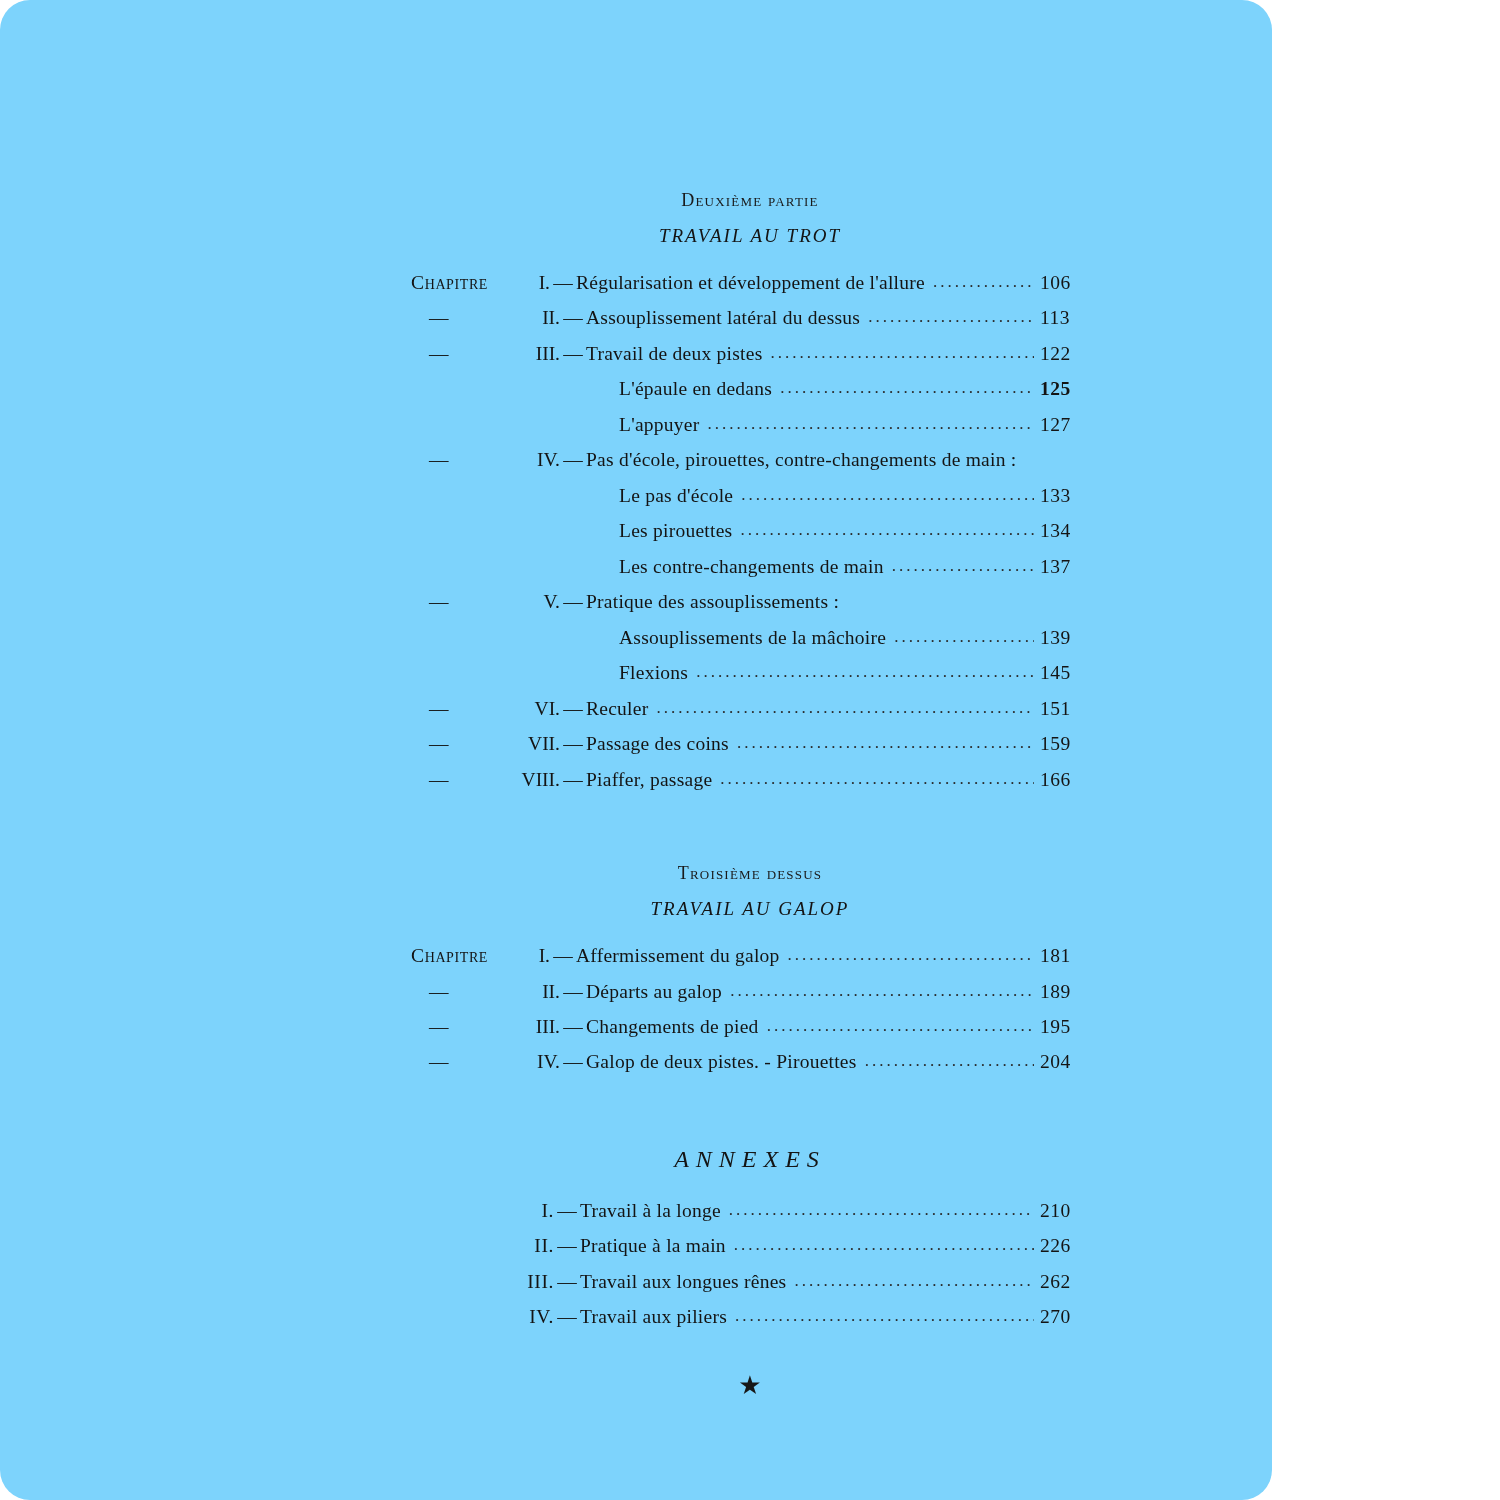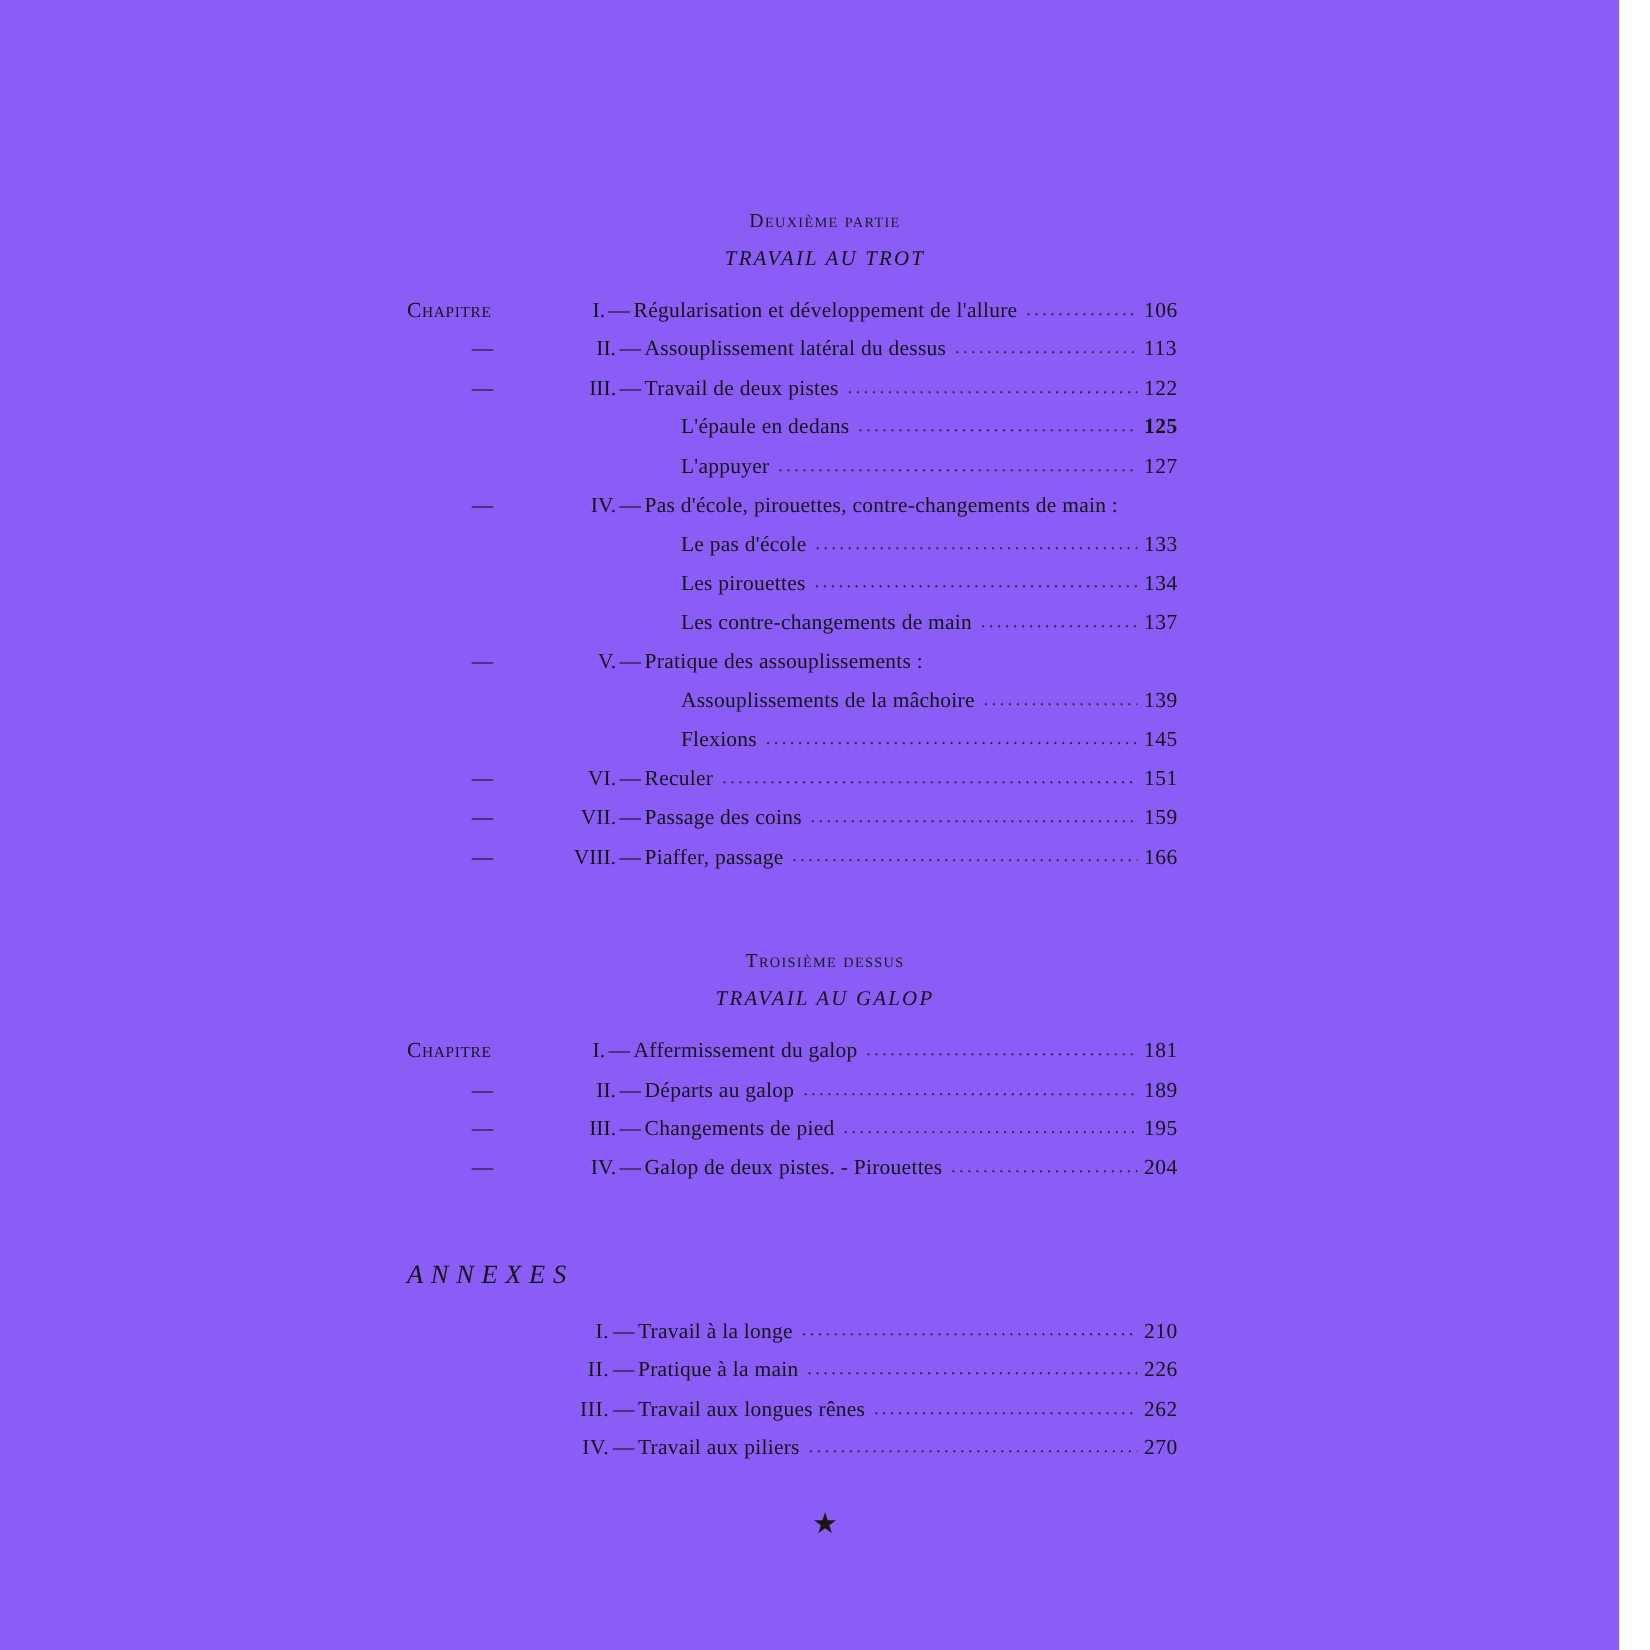--- a/index.html
+++ b/index.html
@@ -9,23 +9,24 @@
   }
   body {
     width: 1500px;
     height: 1500px;
     font-family: "Liberation Serif", serif;
     color: #121212;
     overflow: hidden;
   }
   .page {
     position: relative;
-    width: 1472px;
+    width: 1272px;
     height: 1500px;
-    background: #8b5cf6;
+    background: #7dd3fc;
+    border-radius: 30px;
   }
   .content {
     position: absolute;
     left: 370px;
     top: 190px;
     width: 760px;
   }
 
   
   .part-block {
@@ -53,21 +54,21 @@
   .toc-row {
     display: flex;
     align-items: baseline;
     font-size: 19.5px;
     line-height: 1.05;
     margin-bottom: 15px;
     color: #141414;
   }
   .col-chap {
     width: 118px;
-    text-align: left;
+    text-align: right;
     flex: 0 0 118px;
     font-variant: small-caps;
     letter-spacing: 0.6px;
     white-space: nowrap;
   }
   .col-chap.dash {
     text-align: center;
     padding-left: 10px;
   }
   .col-num {
@@ -117,21 +118,21 @@
     padding-left: 43px;
   }
   .toc-row.nodots .dots {
     visibility: hidden;
   }
 
   .gap-lg { height: 58px; }
 
   
   .annex-title {
-    text-align: left;
+    text-align: center;
     font-size: 24px;
     font-style: italic;
     letter-spacing: 7px;
     margin-bottom: 28px;
     color: #141414;
   }
   .annex .col-chap {
     width: 96px;
     flex: 0 0 96px;
     text-align: right;

